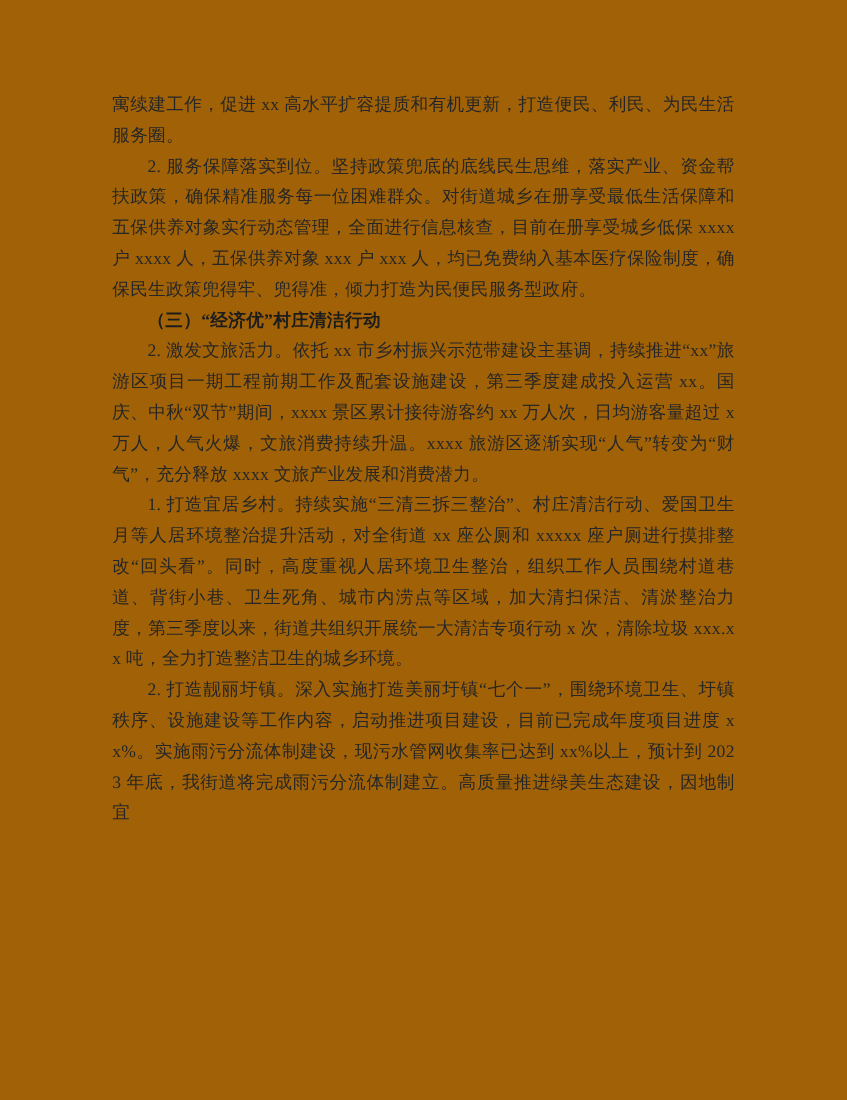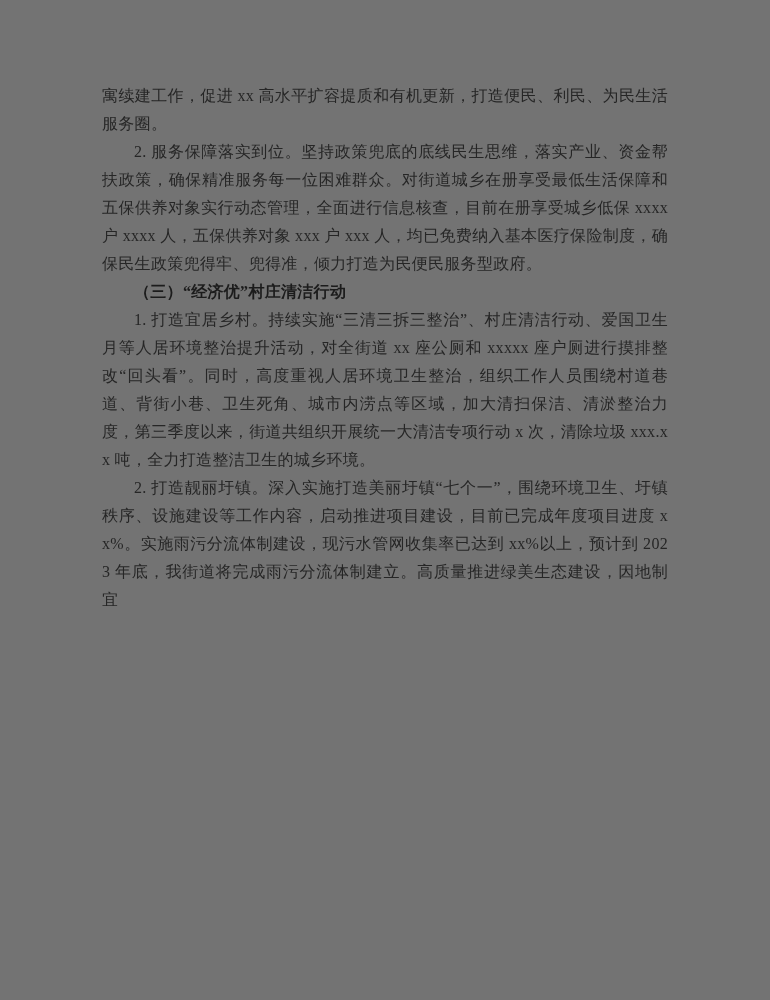--- a/index.html
+++ b/index.html
@@ -4,21 +4,21 @@
 <style>
   html, body {
     margin: 0;
     padding: 0;
     background: #ffffff;
   }
   .page {
     position: relative;
     width: 770px;
     height: 1000px;
-    background: #737373;
+    background: #a16207;
     box-sizing: border-box;
     padding: 82px 102px 0 102px;
     overflow: hidden;
     font-family: "Liberation Serif", "DejaVu Serif", serif;
   }
   .para {
     margin: 0;
     padding: 0;
     font-size: 16px;
     line-height: 28px;
@@ -40,18 +40,19 @@
 <body>
 
 <div class="page">
   <p class="para">寓续建工作，促进 xx 高水平扩容提质和有机更新，打造便民、利民、为民生活服务圈。</p>
 
   <p class="para indent">2. 服务保障落实到位。坚持政策兜底的底线民生思维，落实产业、资金帮扶政策，确保精准服务每一位困难群众。对街道城乡在册享受最低生活保障和五保供养对象实行动态管理，全面进行信息核查，目前在册享受城乡低保 xxxx 户 xxxx 人，五保供养对象 xxx 户 xxx 人，均已免费纳入基本医疗保险制度，确保民生政策兜得牢、兜得准，倾力打造为民便民服务型政府。</p>
 
   <p class="para indent heading">（三）“经济优”村庄清洁行动</p>
 
 
+  <p class="para indent">2. 激发文旅活力。依托 xx 市乡村振兴示范带建设主基调，持续推进“xx”旅游区项目一期工程前期工作及配套设施建设，第三季度建成投入运营 xx。国庆、中秋“双节”期间，xxxx 景区累计接待游客约 xx 万人次，日均游客量超过 x 万人，人气火爆，文旅消费持续升温。xxxx 旅游区逐渐实现“人气”转变为“财气”，充分释放 xxxx 文旅产业发展和消费潜力。</p>
 
 
   <p class="para indent">1. 打造宜居乡村。持续实施“三清三拆三整治”、村庄清洁行动、爱国卫生月等人居环境整治提升活动，对全街道 xx 座公厕和 xxxxx 座户厕进行摸排整改“回头看”。同时，高度重视人居环境卫生整治，组织工作人员围绕村道巷道、背街小巷、卫生死角、城市内涝点等区域，加大清扫保洁、清淤整治力度，第三季度以来，街道共组织开展统一大清洁专项行动 x 次，清除垃圾 xxx.xx 吨，全力打造整洁卫生的城乡环境。</p>
 
   <p class="para indent">2. 打造靓丽圩镇。深入实施打造美丽圩镇“七个一”，围绕环境卫生、圩镇秩序、设施建设等工作内容，启动推进项目建设，目前已完成年度项目进度 xx%。实施雨污分流体制建设，现污水管网收集率已达到 xx%以上，预计到 2023 年底，我街道将完成雨污分流体制建立。高质量推进绿美生态建设，因地制宜</p>
 </div>
 
 </body></html>

